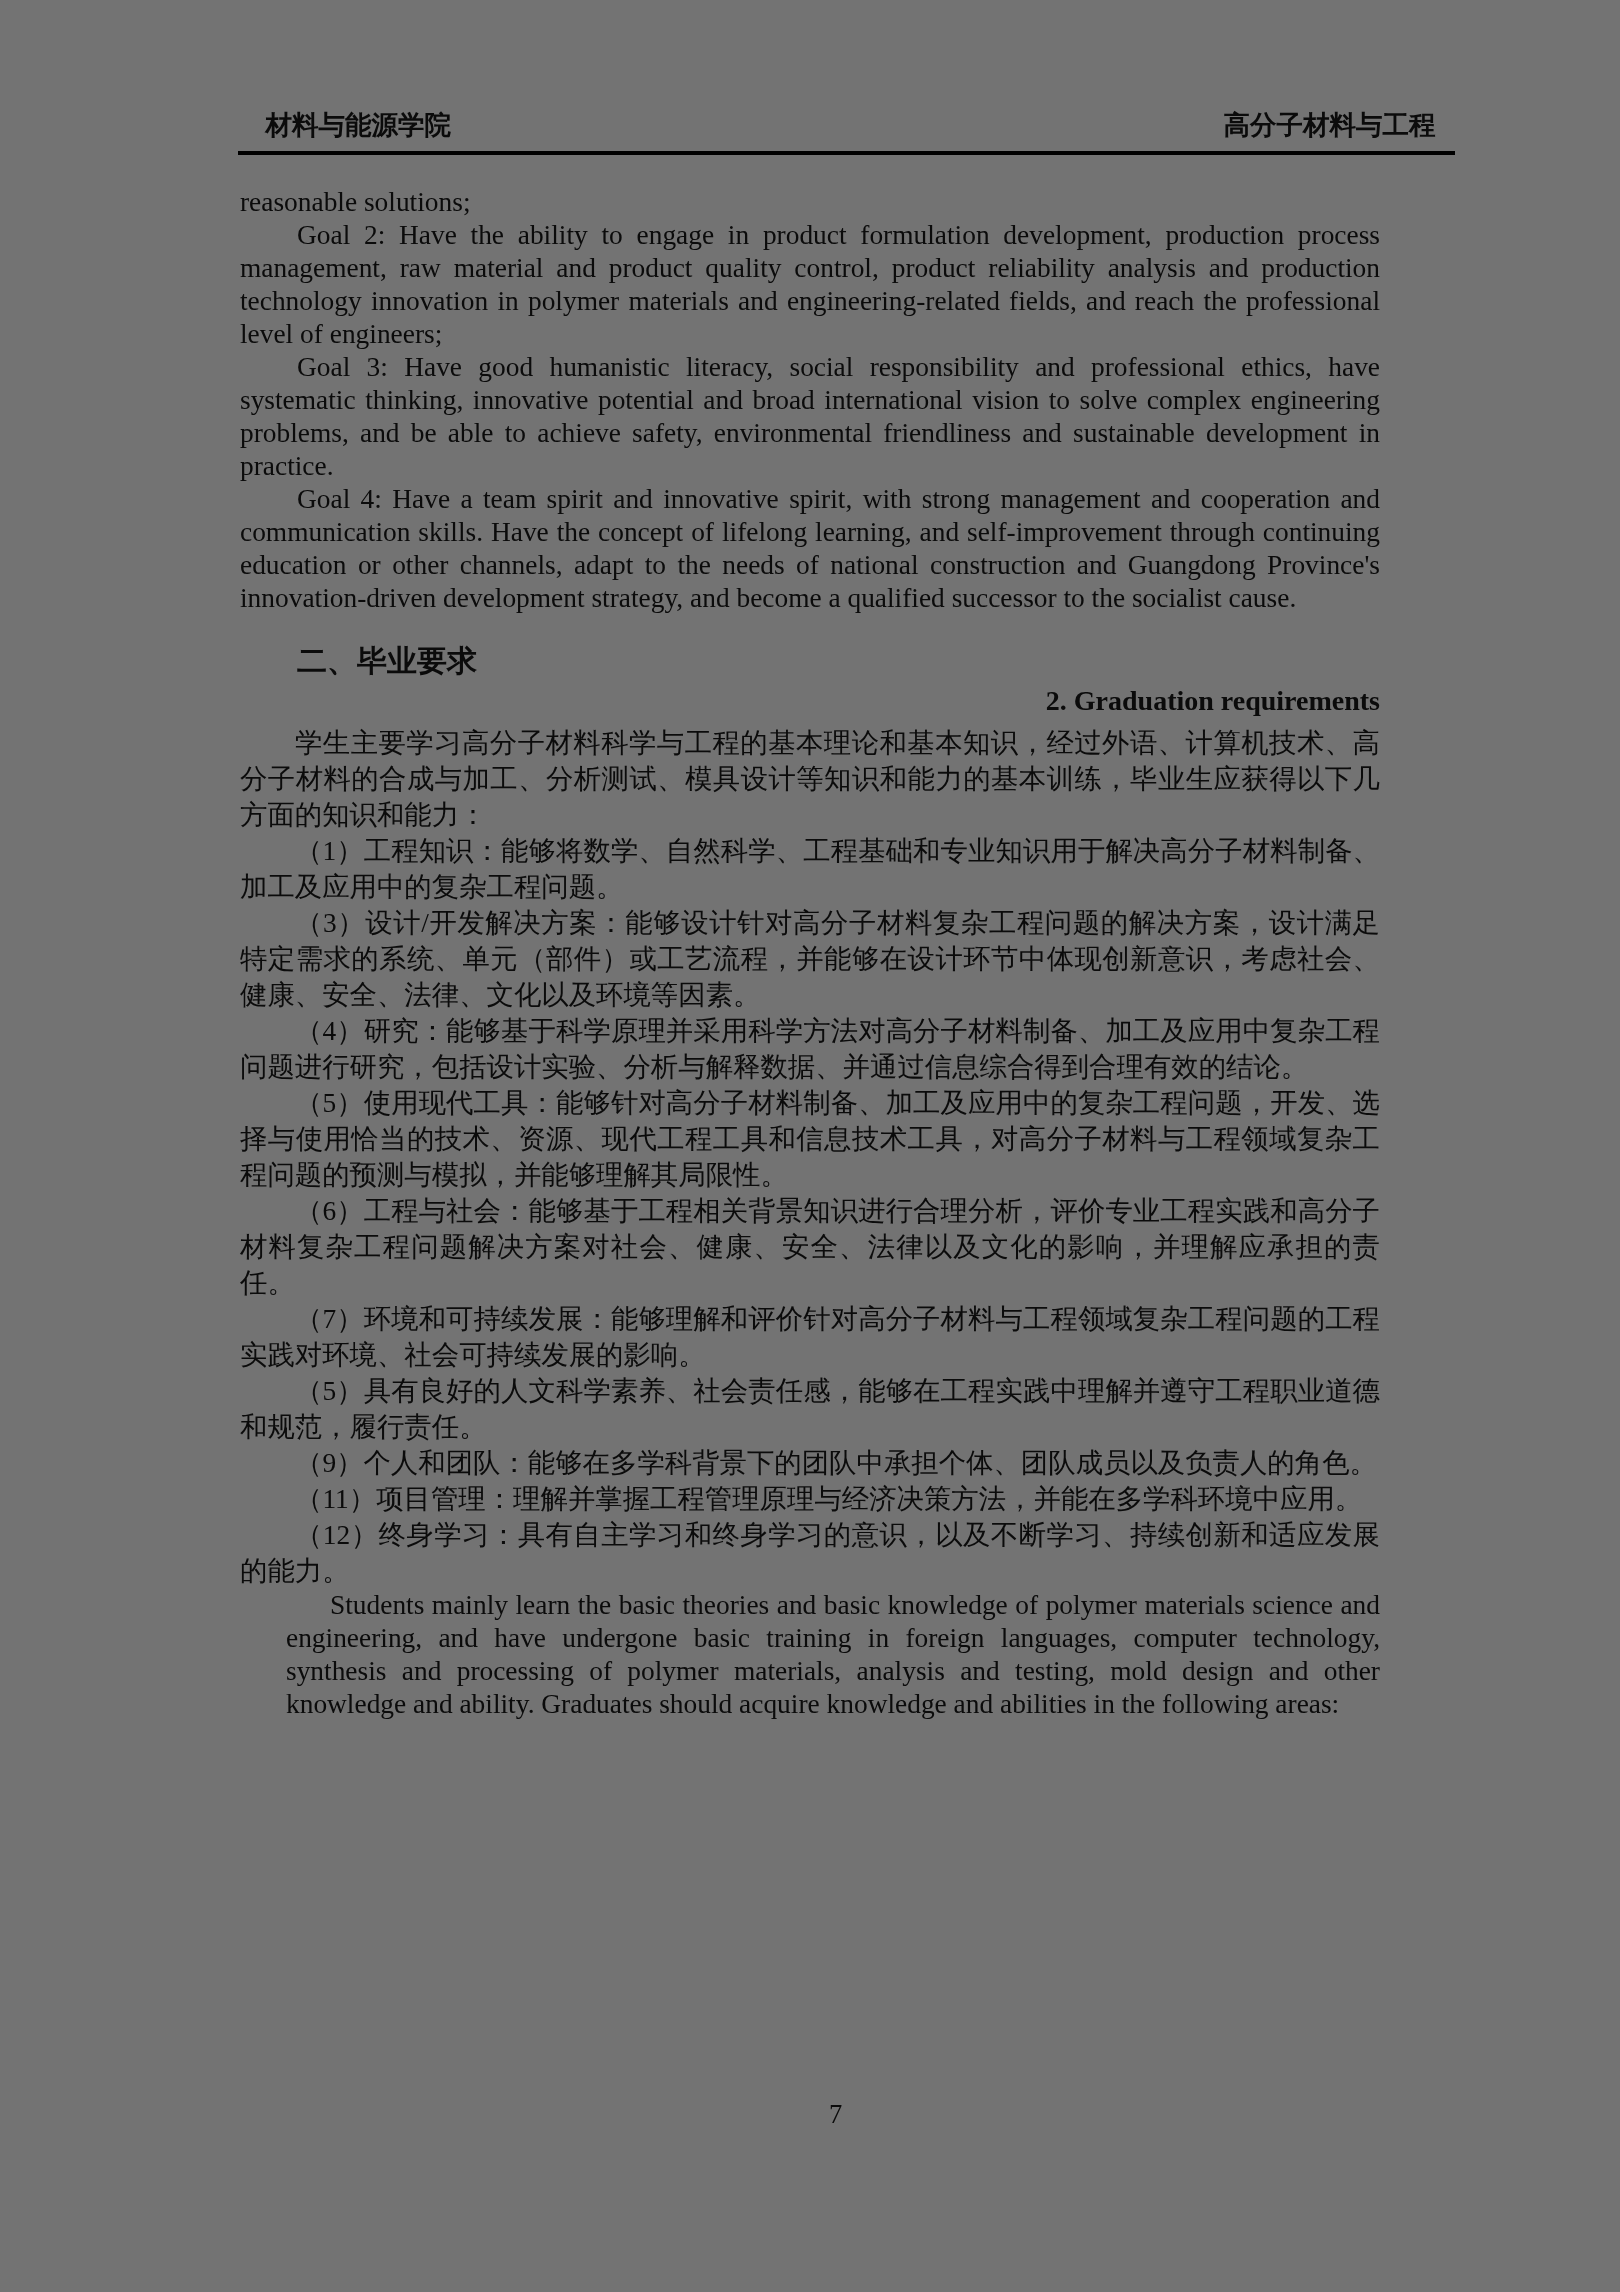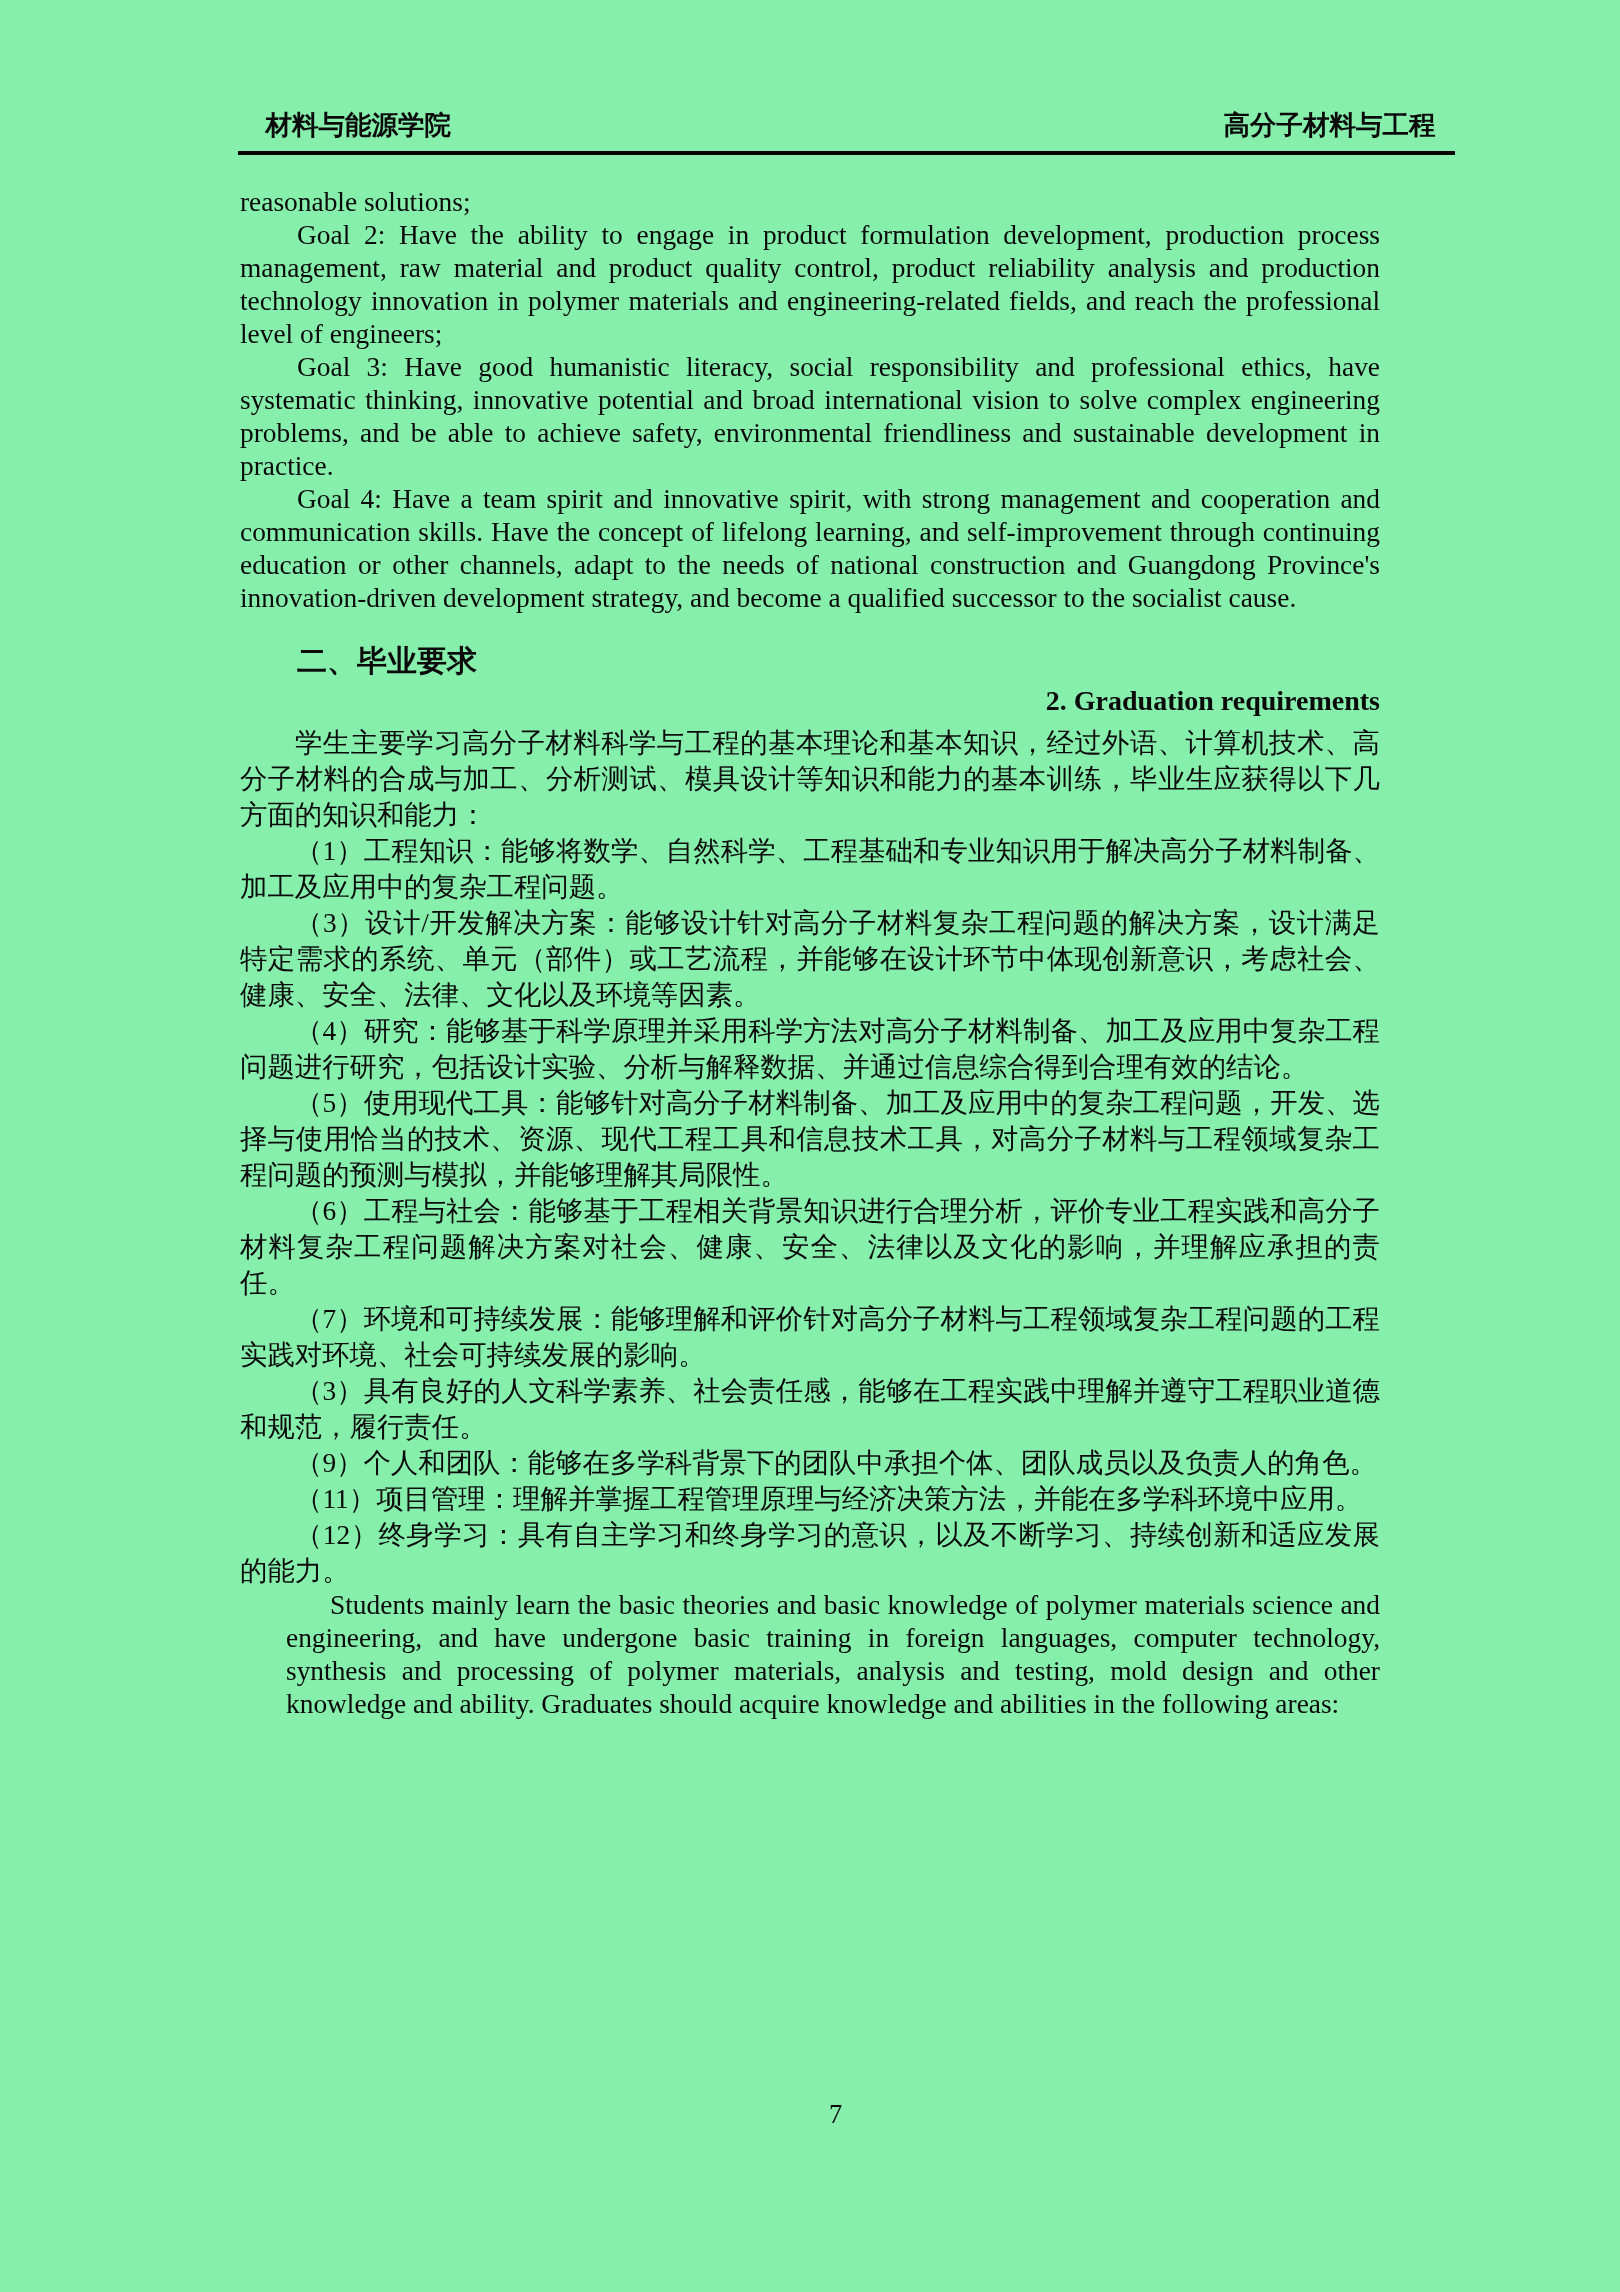--- a/index.html
+++ b/index.html
@@ -4,21 +4,21 @@
 <style>
   html, body {
     margin: 0;
     padding: 0;
     background: #ffffff;
   }
   .page {
     position: relative;
     width: 1620px;
     height: 2293px;
-    background: #86efac;
+    background: #737373;
     font-family: "Liberation Serif", "DejaVu Serif", serif;
     color: #0b0b0b;
     overflow: hidden;
   }
   
   .header {
     position: absolute;
     top: 110px;
     left: 238px;
     width: 1217px;
@@ -107,21 +107,21 @@
     <p class="p-cn h-cn">二、毕业要求</p>
     <p class="p-en h-en">2. Graduation requirements</p>
 
     <p class="p-cn">学生主要学习高分子材料科学与工程的基本理论和基本知识，经过外语、计算机技术、高分子材料的合成与加工、分析测试、模具设计等知识和能力的基本训练，毕业生应获得以下几方面的知识和能力：</p>
     <p class="p-cn">（1）工程知识：能够将数学、自然科学、工程基础和专业知识用于解决高分子材料制备、加工及应用中的复杂工程问题。</p>
     <p class="p-cn">（3）设计/开发解决方案：能够设计针对高分子材料复杂工程问题的解决方案，设计满足特定需求的系统、单元（部件）或工艺流程，并能够在设计环节中体现创新意识，考虑社会、健康、安全、法律、文化以及环境等因素。</p>
     <p class="p-cn">（4）研究：能够基于科学原理并采用科学方法对高分子材料制备、加工及应用中复杂工程问题进行研究，包括设计实验、分析与解释数据、并通过信息综合得到合理有效的结论。</p>
     <p class="p-cn">（5）使用现代工具：能够针对高分子材料制备、加工及应用中的复杂工程问题，开发、选择与使用恰当的技术、资源、现代工程工具和信息技术工具，对高分子材料与工程领域复杂工程问题的预测与模拟，并能够理解其局限性。</p>
     <p class="p-cn">（6）工程与社会：能够基于工程相关背景知识进行合理分析，评价专业工程实践和高分子材料复杂工程问题解决方案对社会、健康、安全、法律以及文化的影响，并理解应承担的责任。</p>
     <p class="p-cn">（7）环境和可持续发展：能够理解和评价针对高分子材料与工程领域复杂工程问题的工程实践对环境、社会可持续发展的影响。</p>
-    <p class="p-cn">（3）具有良好的人文科学素养、社会责任感，能够在工程实践中理解并遵守工程职业道德和规范，履行责任。</p>
+    <p class="p-cn">（5）具有良好的人文科学素养、社会责任感，能够在工程实践中理解并遵守工程职业道德和规范，履行责任。</p>
     <p class="p-cn">（9）个人和团队：能够在多学科背景下的团队中承担个体、团队成员以及负责人的角色。</p>
     <p class="p-cn">（11）项目管理：理解并掌握工程管理原理与经济决策方法，并能在多学科环境中应用。</p>
     <p class="p-cn">（12）终身学习：具有自主学习和终身学习的意识，以及不断学习、持续创新和适应发展的能力。</p>
 
     <p class="p-en small-indent">Students mainly learn the basic theories and basic knowledge of polymer materials science and engineering, and have undergone basic training in foreign languages, computer technology, synthesis and processing of polymer materials, analysis and testing, mold design and other knowledge and ability. Graduates should acquire knowledge and abilities in the following areas:</p>
   </div>
 
   <div class="page-num">7</div>
 
 </div>

